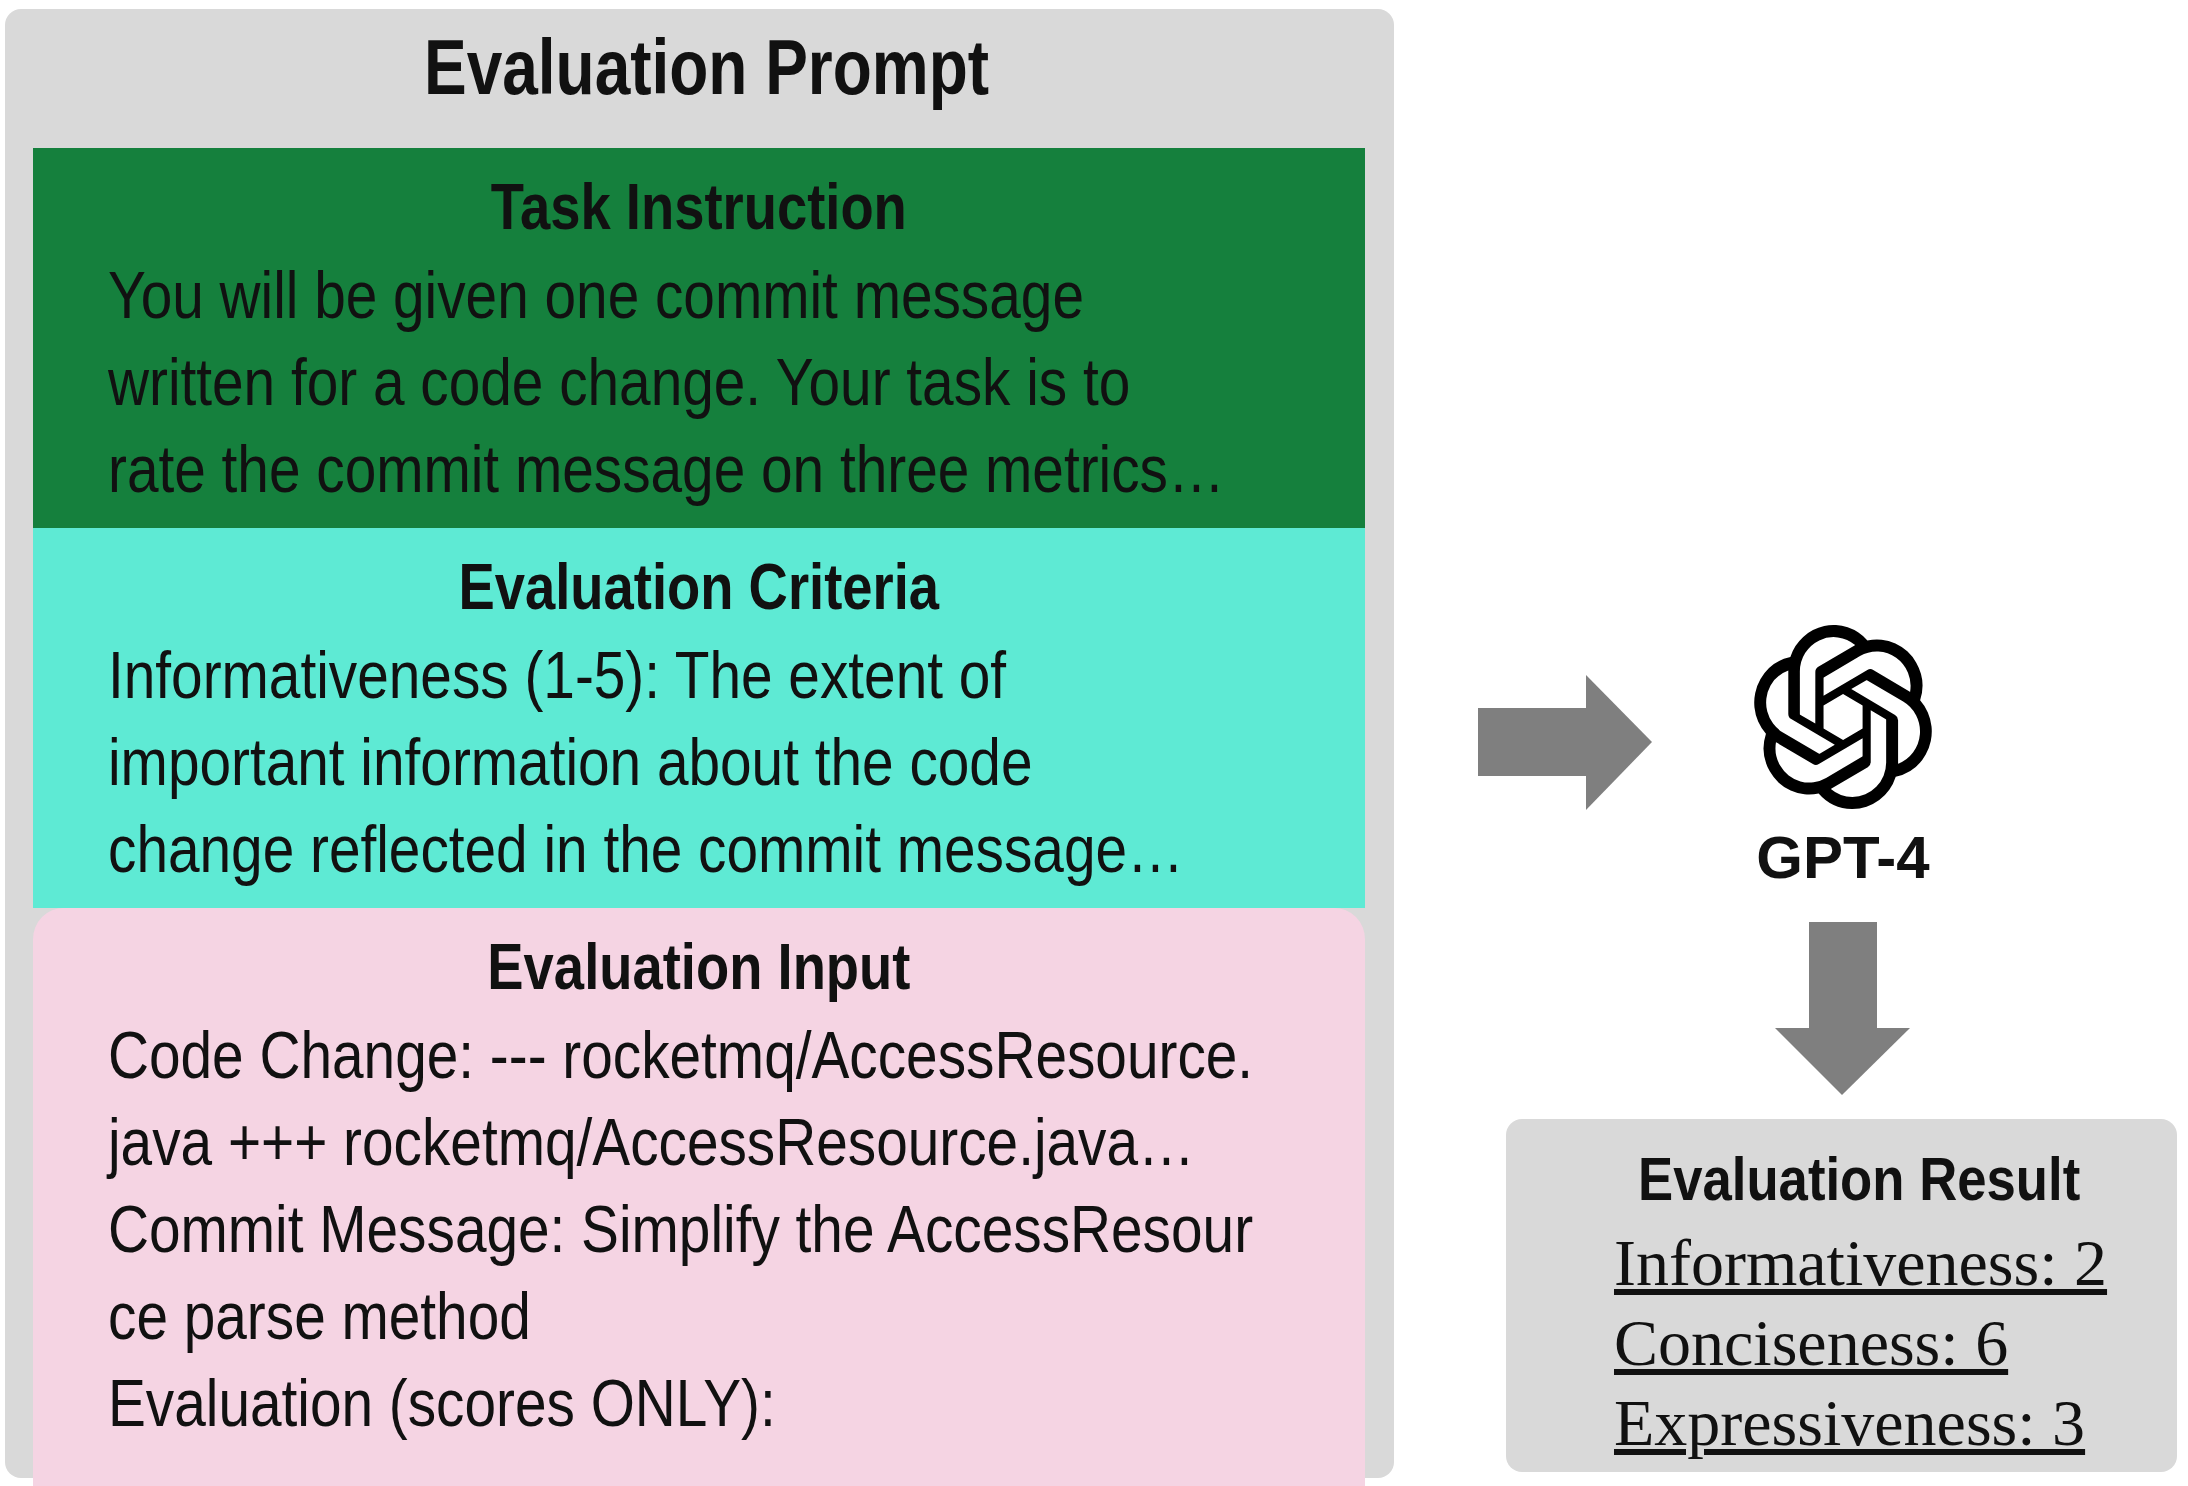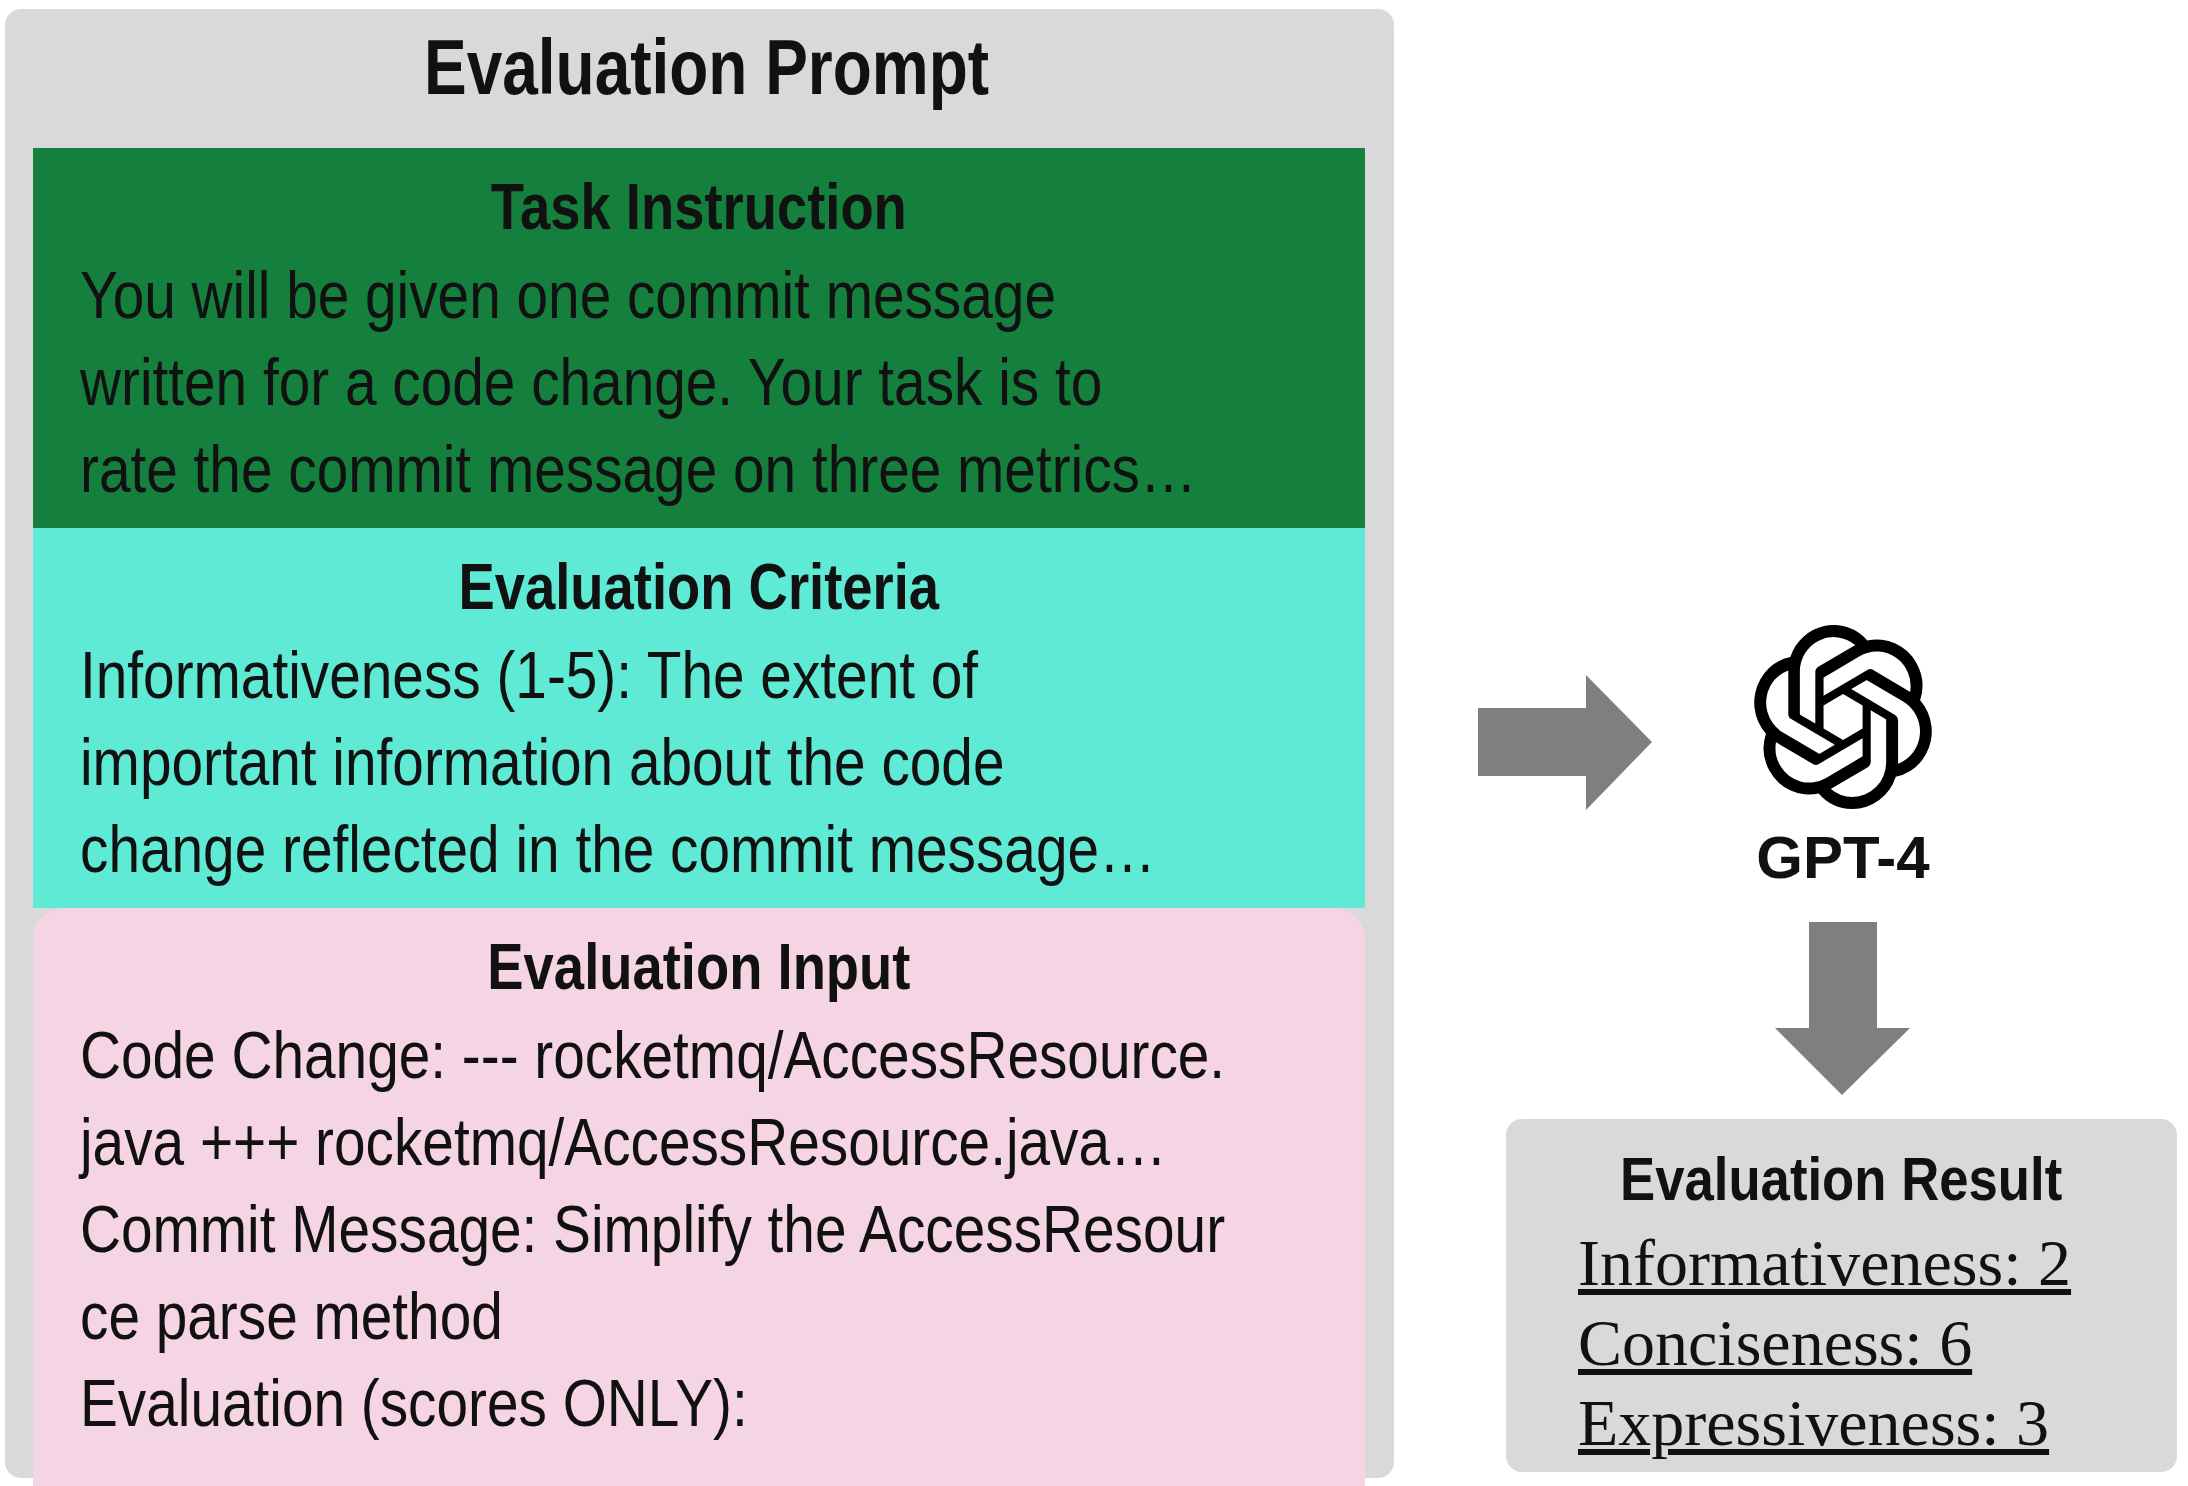--- a/index.html
+++ b/index.html
@@ -16,21 +16,21 @@
                   white-space:nowrap; }
 
   .section { position:absolute; left:28px; width:1332px; }
   .section-task     { top:139px; height:380px; }
   .section-criteria { top:519px; height:380px; }
   .section-input    { top:899px; height:691px;border-radius:31px; }
 
   .section-heading-row { margin-top:26px; height:66px; display:flex; align-items:center; justify-content:center; }
   .section-heading { font-weight:bold; font-size:64px; transform:scaleX(.85); transform-origin:50% 50%;
                      white-space:nowrap; }
-  .section-body { margin-top:12px; padding-left:47px; }
+  .section-body { margin-top:12px; padding-left:75px; }
   .body-line { height:87px; line-height:87px; font-size:66px; white-space:nowrap; }
   .body-line > span { display:inline-block; transform:scaleX(.86); transform-origin:0 50%; }
 
   
   .arrow-right { position:absolute; left:1478px; top:675px; width:174px; height:135px; }
   .arrow-right .shaft { position:absolute; left:0; top:33px; width:110px; height:68px; background:#7f7f7f; }
   .arrow-right .head  { position:absolute; left:108px; top:0; width:0; height:0;
                         border-left:66px solid #7f7f7f; border-top:67px solid transparent; border-bottom:68px solid transparent; }
 
   .arrow-down { position:absolute; left:1775px; top:922px; width:135px; height:173px; }
@@ -110,21 +110,21 @@
       <path d="M22.2819 9.8211a5.9847 5.9847 0 0 0-.5157-4.9108 6.0462 6.0462 0 0 0-6.5098-2.9A6.0651 6.0651 0 0 0 4.9807 4.1818a5.9847 5.9847 0 0 0-3.9977 2.9 6.0462 6.0462 0 0 0 .7427 7.0966 5.98 5.98 0 0 0 .511 4.9107 6.051 6.051 0 0 0 6.5146 2.9001A5.9847 5.9847 0 0 0 13.2599 24a6.0557 6.0557 0 0 0 5.7718-4.2058 5.9894 5.9894 0 0 0 3.9977-2.9001 6.0557 6.0557 0 0 0-.7475-7.073zM13.2599 22.4282a4.4755 4.4755 0 0 1-2.8764-1.0408l.1419-.0804 4.7783-2.7582a.7948.7948 0 0 0 .3927-.6813v-6.7369l2.02 1.1686a.071.071 0 0 1 .038.0522v5.5826a4.504 4.504 0 0 1-4.4945 4.4942zm-9.6607-4.1254a4.4708 4.4708 0 0 1-.5346-3.0137l.142.0852 4.783 2.7582a.7712.7712 0 0 0 .7806 0l5.8428-3.3685v2.3324a.0804.0804 0 0 1-.0332.0615L9.74 19.9502a4.4992 4.4992 0 0 1-6.1408-1.6474zM2.3408 7.8956a4.485 4.485 0 0 1 2.3655-1.9728V11.6a.7664.7664 0 0 0 .3879.6765l5.8144 3.3543-2.0201 1.1685a.0757.0757 0 0 1-.071 0l-4.8303-2.7865A4.504 4.504 0 0 1 2.3408 7.8956zm16.5963 3.8558L13.1038 8.364 15.1192 7.2a.0757.0757 0 0 1 .071 0l4.8303 2.7913a4.4944 4.4944 0 0 1-.6765 8.1042v-5.6772a.79.79 0 0 0-.4069-.6669zm2.0107-3.0231l-.142-.0852-4.7735-2.7818a.7759.7759 0 0 0-.7854 0L9.409 9.2297V6.8974a.0662.0662 0 0 1 .0284-.0615l4.8303-2.7866a4.4992 4.4992 0 0 1 6.6802 4.66zM8.3065 12.863l-2.02-1.1638a.0804.0804 0 0 1-.038-.0567V6.0742a4.4992 4.4992 0 0 1 7.3757-3.4537l-.142.0805L8.704 5.459a.7948.7948 0 0 0-.3927.6813zm1.0976-2.3654l2.602-1.4998 2.6069 1.4998v2.9994l-2.5974 1.4997-2.6067-1.4997z"></path>
     </svg>
   </div>
   <div class="model-label">GPT-4</div>
 
   <div class="arrow-down">
     <div class="shaft"></div>
     <div class="head"></div>
   </div>
 
-  <div class="result-panel" style="background: rgb(217, 217, 217);">
+  <div class="result-panel" style="background: rgb(217, 217, 217); padding-left: 36px;">
     <div class="result-heading-row">
       <div class="result-heading">Evaluation Result</div>
     </div>
     <div class="result-lines">
       <div class="result-line">Informativeness: 2</div>
       <div class="result-line">Conciseness: 6</div>
       <div class="result-line">Expressiveness: 3</div>
     </div>
   </div>
 

